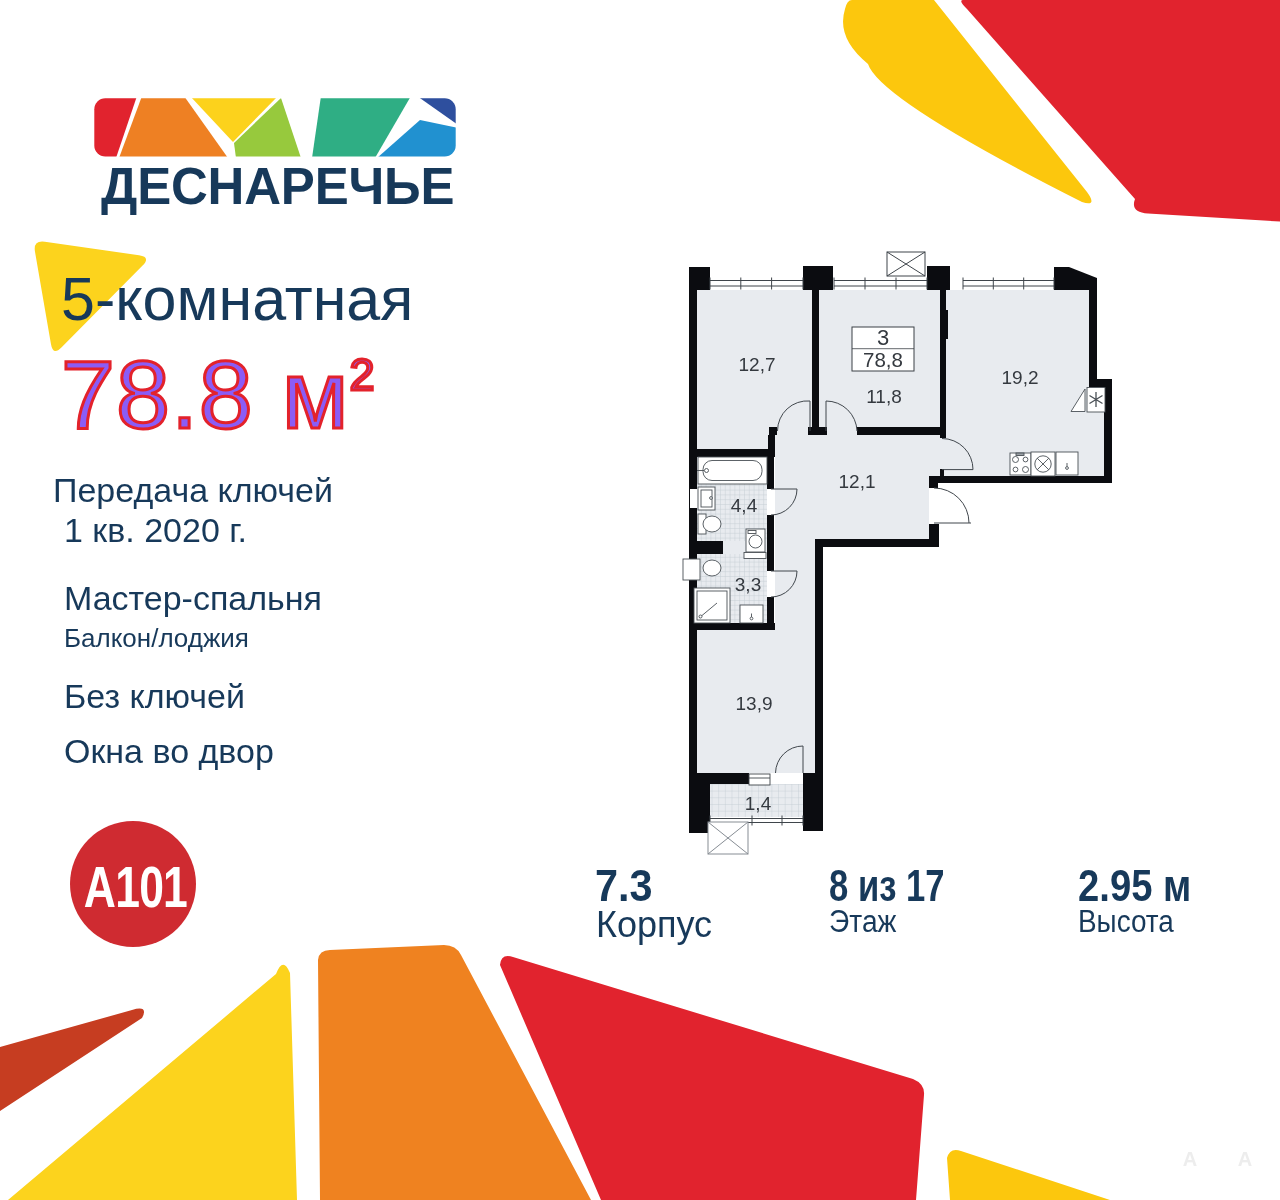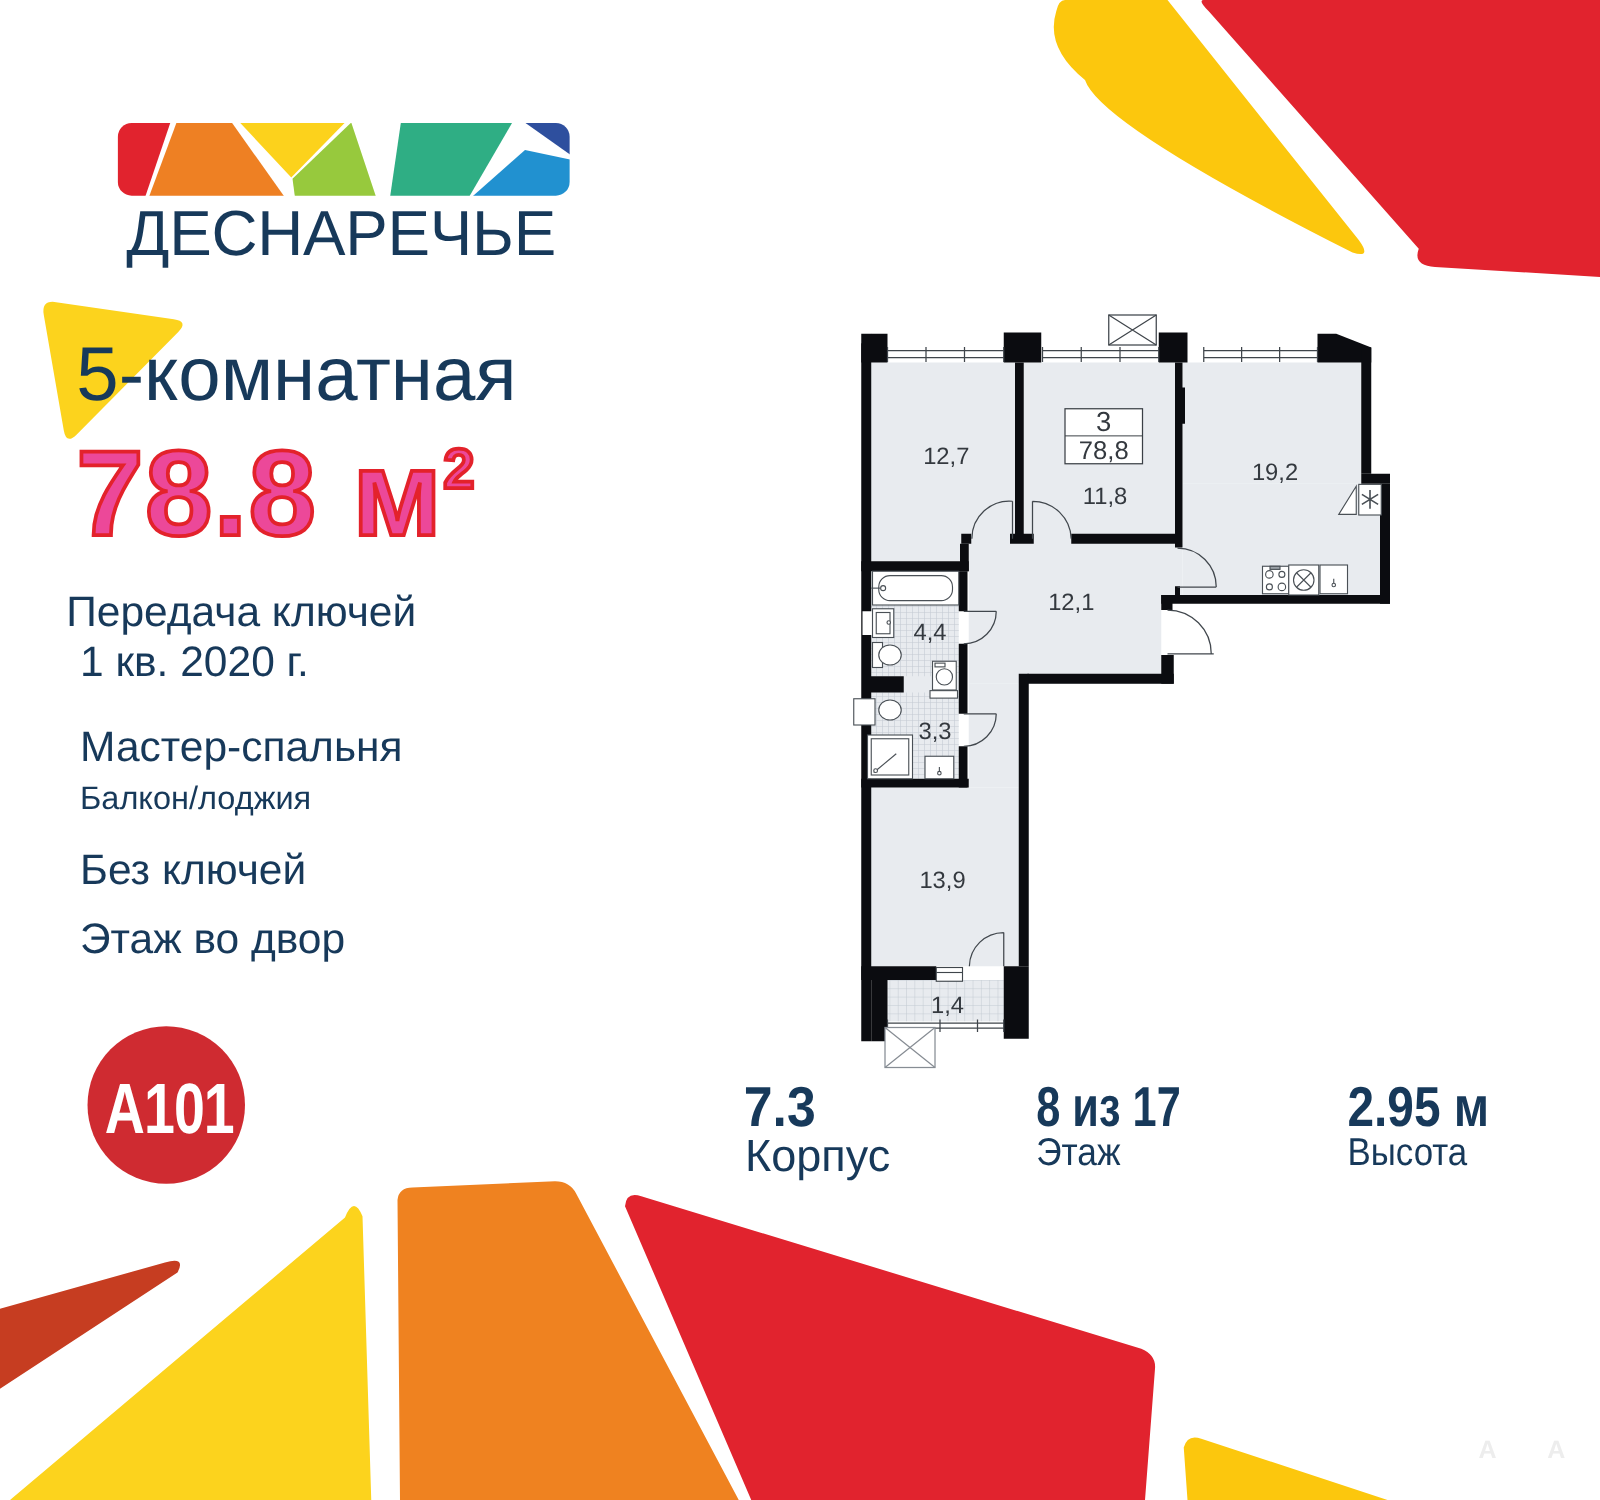--- a/index.html
+++ b/index.html
@@ -178,29 +178,29 @@
 <text x="1020" y="384" font-size="19">19,2</text>
 <text x="857" y="488" font-size="19">12,1</text>
 <text x="744" y="512" font-size="19">4,4</text>
 <text x="748" y="591" font-size="19">3,3</text>
 <text x="754" y="710" font-size="19">13,9</text>
 <text x="758" y="810" font-size="19">1,4</text>
 </g>
 </g>
 </svg>
 
-<div class="abs navy" style="left:101px;top:157px;font-size:51px;font-weight:normal;letter-spacing:-0.2px">ДЕСНАРЕЧЬЕ</div>
+<div class="abs navy" style="left:101px;top:157px;font-size:51px;font-weight:bold;letter-spacing:-0.2px">ДЕСНАРЕЧЬЕ</div>
 <div class="abs navy" style="left:61px;top:264px;font-size:61px">5-комнатная</div>
-<div class="abs" style="left:61px;top:339px;font-size:97px;font-weight:bold;color:#ec4899;-webkit-text-stroke:3px #e3222b;letter-spacing:1px">78.8 м<span style="font-size:45px;vertical-align:38px;letter-spacing:0">2</span></div>
+<div class="abs" style="left:61px;top:339px;font-size:97px;font-weight:normal;color:#8b5cf6;-webkit-text-stroke:3px #e3222b;letter-spacing:1px">78.8 м<span style="font-size:45px;vertical-align:38px;letter-spacing:0">2</span></div>
 <div class="abs navy" style="left:53px;top:471px;font-size:34px">Передача ключей</div>
 <div class="abs navy" style="left:64px;top:511px;font-size:34px">1 кв. 2020 г.</div>
 <div class="abs navy" style="left:64px;top:579px;font-size:34px">Мастер-спальня</div>
 <div class="abs navy" style="left:64px;top:623px;font-size:26px">Балкон/лоджия</div>
 <div class="abs navy" style="left:64px;top:677px;font-size:34px">Без ключей</div>
-<div class="abs navy" style="left:64px;top:732px;font-size:34px">Этаж во двор</div>
+<div class="abs navy" style="left:64px;top:732px;font-size:34px">Окна во двор</div>
 
 <div class="abs" style="left:70px;top:821px;width:126px;height:126px;border-radius:50%;background:#cf2b31"></div>
 <div class="abs" style="left:70px;top:854px;width:126px;text-align:center;font-size:57px;font-weight:bold;color:#fff;letter-spacing:-1px;transform:scaleX(0.78);transform-origin:50% 50%">A101</div>
 
 <div class="abs navy" style="left:595px;top:860px;font-size:45px;font-weight:bold;transform:scaleX(0.92);transform-origin:left top">7.3</div>
 <div class="abs navy" style="left:596px;top:904px;font-size:36px">Корпус</div>
 <div class="abs navy" style="left:829px;top:860px;font-size:45px;font-weight:bold;transform:scaleX(0.77);transform-origin:left top">8 из 17</div>
 <div class="abs navy" style="left:829px;top:904px;font-size:31px;transform:scaleX(0.91);transform-origin:left top">Этаж</div>
 <div class="abs navy" style="left:1078px;top:860px;font-size:45px;font-weight:bold;transform:scaleX(0.85);transform-origin:left top">2.95 м</div>
 <div class="abs navy" style="left:1078px;top:904px;font-size:31px;transform:scaleX(0.90);transform-origin:left top">Высота</div>

